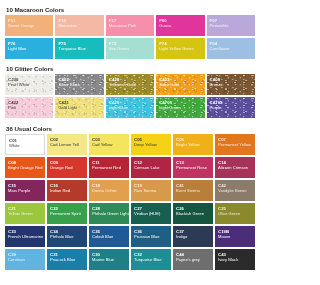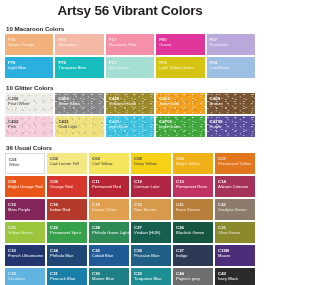--- a/index.html
+++ b/index.html
@@ -79,21 +79,20 @@
     background-size:9px 7px,11px 8px,8px 9px,12px 7px,10px 8px,9px 8px,11px 9px,7px 7px;
     opacity:.95;
   }
   .sw.glitter .code,.sw.glitter .nm{position:relative;z-index:2;}
 </style>
 </head>
 <body>
 
 <div class="page">
 
-  <div class="title">Artsy 56 Vibrant Colors</div>
 
   <div class="section-head sec-mac">10 Macaroon Colors</div>
   <div class="grid g5" id="grid-0">
       <div class="sw light" style="background: rgb(242, 176, 122);">
         <span class="code">F11</span>
         <span class="nm">Sweet Orange</span>
       </div>
       <div class="sw light" style="background: rgb(244, 185, 164);">
         <span class="code">F15</span>
         <span class="nm">Macaroon</span>

